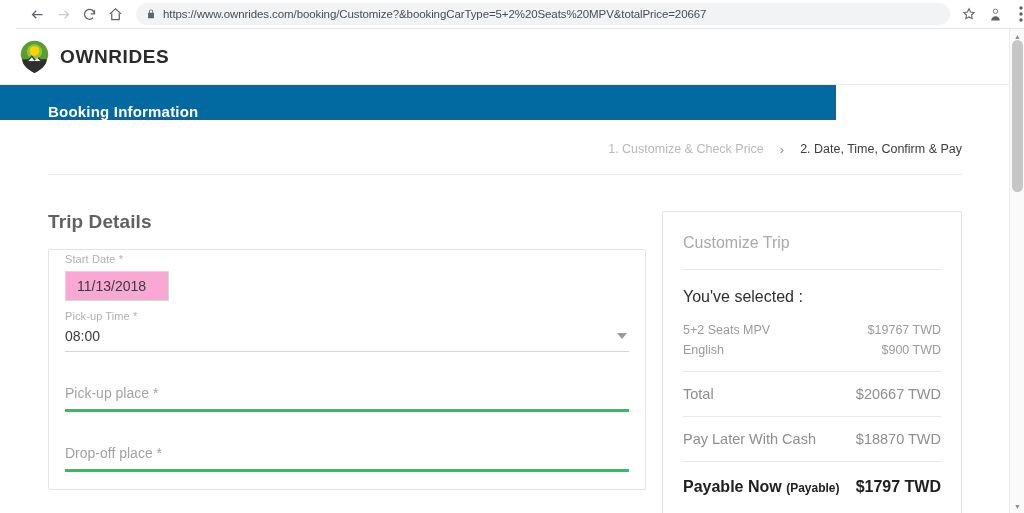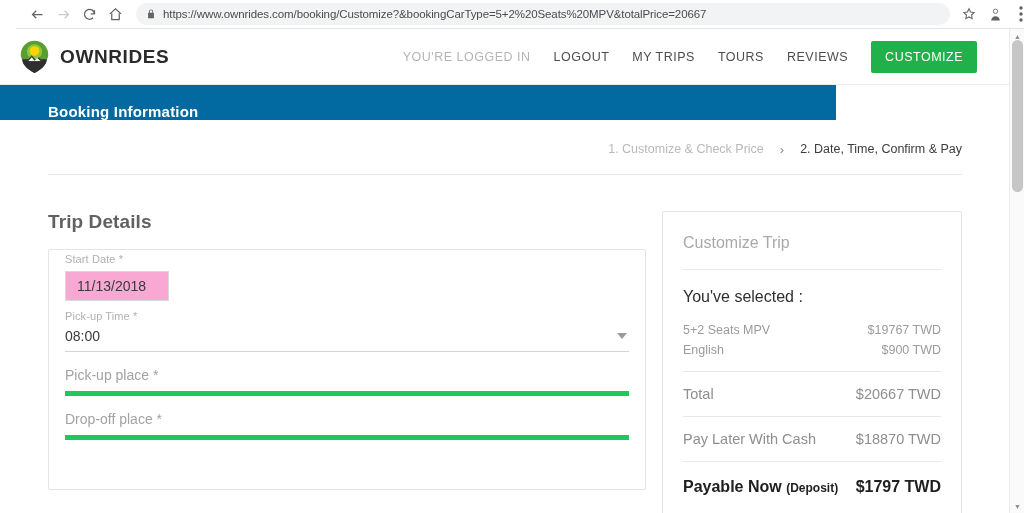--- a/index.html
+++ b/index.html
@@ -182,23 +182,23 @@
     padding-bottom: 7px;
   }
   .select-value { font-size: 14px; color: #3a3a3a; }
   .caret { width: 0; height: 0;
     border-left: 5px solid transparent;
     border-right: 5px solid transparent;
     border-top: 6px solid #9a9a9a;
     margin-right: 2px;
   }
   .text-input {
-    border-bottom: 5px solid #22c55e;
+    border-bottom: 3px solid #22c55e;
     padding: 0 0 7px 0;
-    margin-top: 14px;
+    margin-top: 32px;
   }
   .text-input .ph {
     font-size: 14px; color: #a3a3a3;
   }
 
   
   .summary-card { padding: 0 20px; }
   .sum-title {
     font-size: 16px; color: #a9a9a9;
     padding: 22px 0 17px 0;
@@ -295,28 +295,20 @@
         <circle cx="22" cy="17" r="11" fill="#8dc63f"></circle>
         <circle cx="22" cy="16" r="7" fill="#ffd200"></circle>
         <path d="M4 28c0 9 11 17 18 20 7-3 18-11 18-20z" fill="#2f2f2f"></path>
         <path d="M11 30l7-8 6 7 4-4 6 5z" fill="#3d3d3d"></path>
         <path d="M13 31l5-6 4 5 4-4 5 5z" fill="#ffffff"></path>
         <path d="M5 31c2 7 11 14 17 17 6-3 15-10 17-17z" fill="#2f2f2f"></path>
       </svg>
       <span class="logo-text">OWNRIDES</span>
     </div>
 
-    <nav class="main-nav">
-      <span class="nav-link muted">YOU'RE LOGGED IN</span>
-      <span class="nav-link">LOGOUT</span>
-      <span class="nav-link">MY TRIPS</span>
-      <span class="nav-link">TOURS</span>
-      <span class="nav-link">REVIEWS</span>
-      <span class="nav-cta">CUSTOMIZE</span>
-    </nav>
   </div>
 
   <div class="title-bar">
     <span class="title-bar-text">Booking Information</span>
   </div>
 
   <div class="breadcrumb">
     <span class="crumb inactive">1. Customize &amp; Check Price</span>
     <span class="crumb-sep">›</span>
     <span class="crumb active">2. Date, Time, Confirm &amp; Pay</span>
@@ -376,21 +368,21 @@
         </div>
 
         <div class="sum-line">
           <span>Pay Later With Cash</span>
           <span>$18870 TWD</span>
         </div>
 
         <div class="sum-line total-final">
           <span>
             <span>Payable Now</span>
-            <span class="deposit-note">(Deposit)</span>
+            <span class="deposit-note">(Payable)</span>
           </span>
           <span>$1797 TWD</span>
         </div>
 
       </div>
 
     </div>
 
   </div>
 </div>

